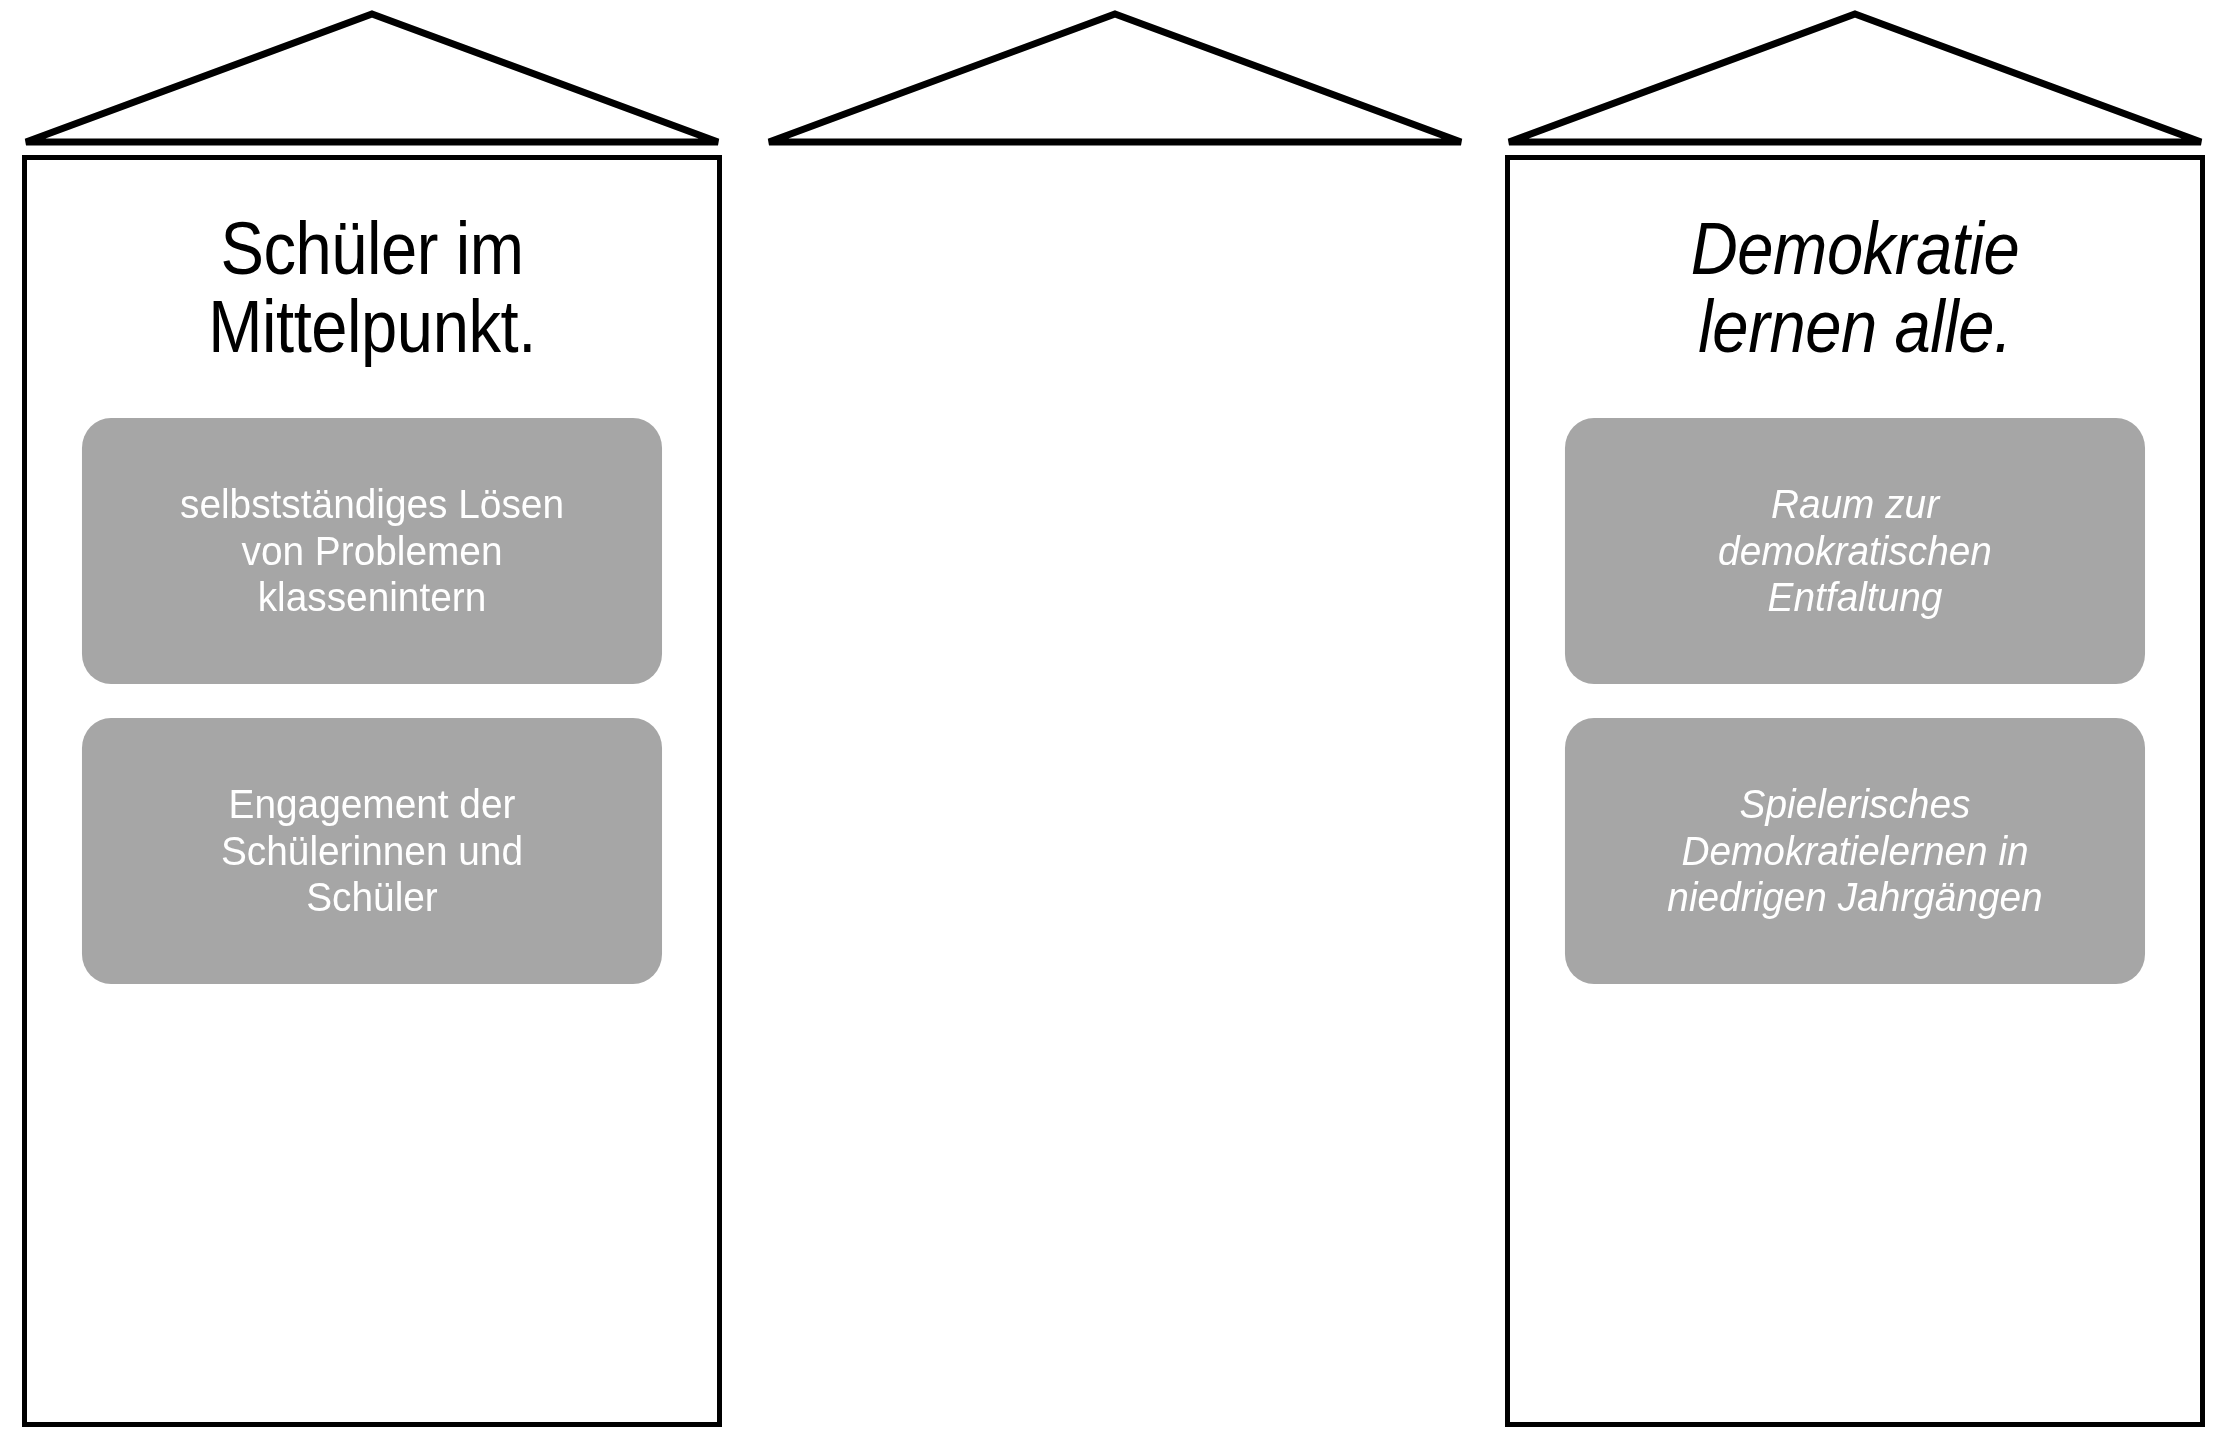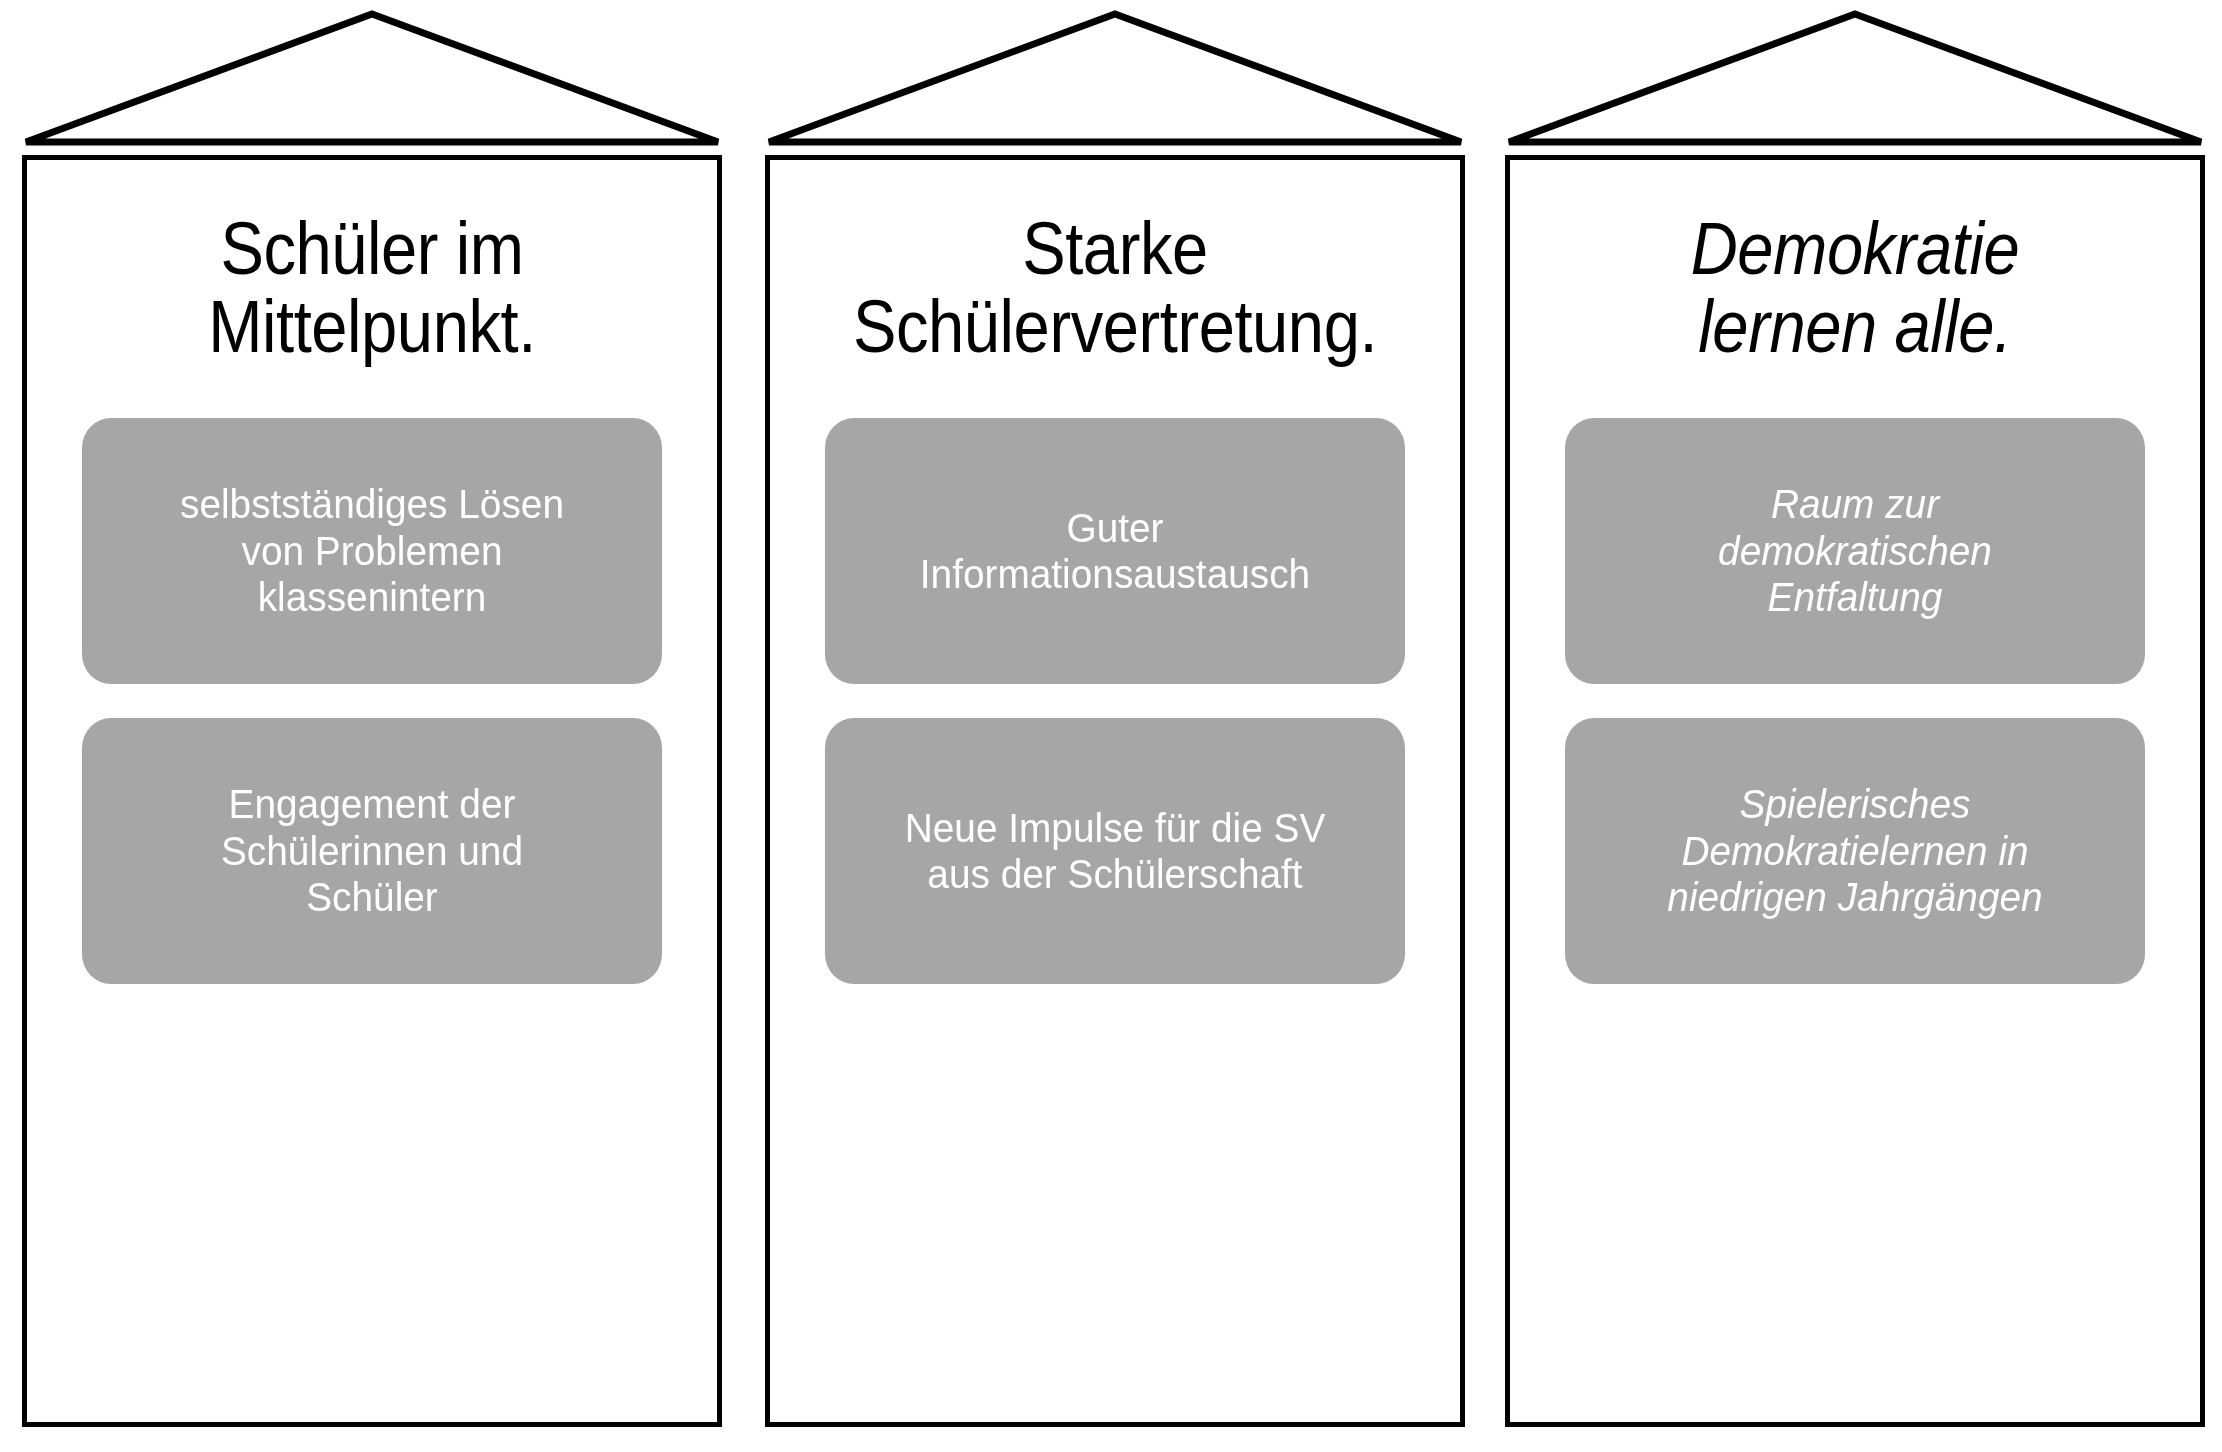--- a/index.html
+++ b/index.html
@@ -122,28 +122,20 @@
       <div class="card bottom">Engagement der
 Schülerinnen und
 Schüler</div>
     </div>
   </div>
 
   <div class="pillar c2" style="left:765px; width:700px;">
     <svg class="roof" viewBox="0 0 700 140" preserveAspectRatio="none">
       <polygon points="350,6 696,134 4,134" fill="#ffffff" stroke="#000000" stroke-width="7"></polygon>
     </svg>
-    <div class="body">
-      <div class="heading">Starke
-Schülervertretung.</div>
-      <div class="card top">Guter
-Informationsaustausch</div>
-      <div class="card bottom">Neue Impulse für die SV
-aus der Schülerschaft</div>
-    </div>
   </div>
 
   <div class="pillar c3" style="left:1505px; width:700px;font-style:italic;">
     <svg class="roof" viewBox="0 0 700 140" preserveAspectRatio="none">
       <polygon points="350,6 696,134 4,134" fill="#ffffff" stroke="#000000" stroke-width="7"></polygon>
     </svg>
     <div class="body">
       <div class="heading">Demokratie
 lernen alle.</div>
       <div class="card top">Raum zur

